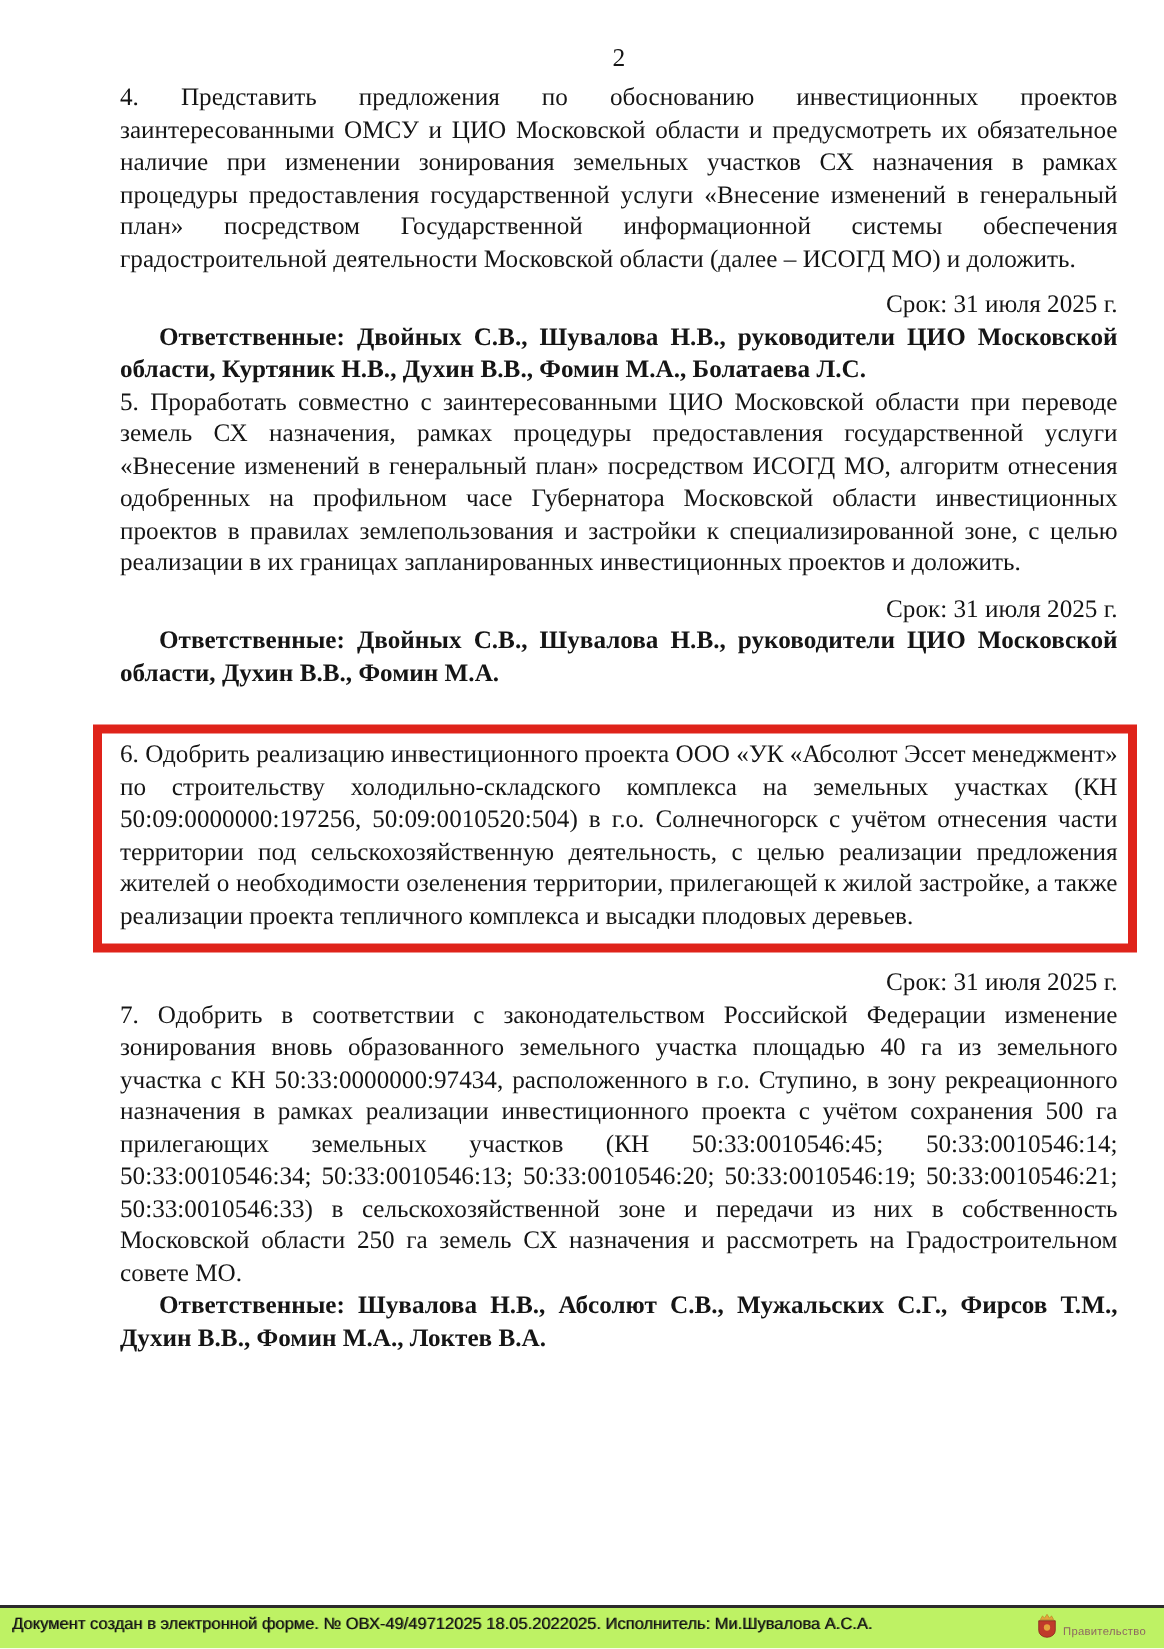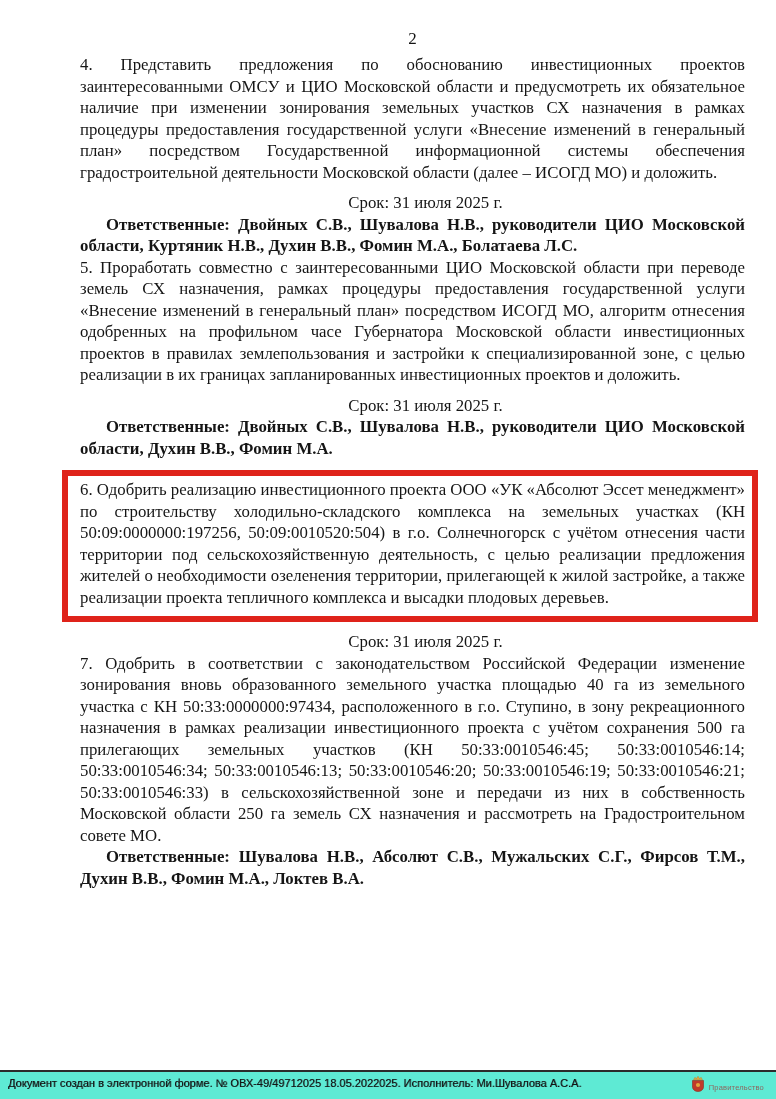--- a/index.html
+++ b/index.html
@@ -16,34 +16,34 @@
     padding: 28px 31px 0 80px;
   }
   .page-number {
     text-align: center;
     font-size: 17px;
     line-height: 21px;
     margin-bottom: 5px;
   }
   p { margin: 0; font-size: 16.8px; line-height: 21.5px; text-align: justify; }
   .item-body { }
-  .deadline   { margin-top: 9px; text-indent: 26px; text-align: center; }
+  .deadline   { margin-top: 9px; text-indent: 26px; text-align: right; }
   .responsible{ text-indent: 26px; font-weight: bold; }
   .highlight-box {
     border: 6px solid #df231a;
-    margin: 11px -13px 0 -18px;
+    margin: 24px -13px 0 -18px;
     padding: 3px 7px 8px 12px;
   }
   .highlight-box .item-body { margin-top: 0; }
   .page-footer {
     position: absolute;
     left: 0; right: 0; bottom: 0;
     height: 27px;
     border-top: 2px solid #2b2b2b;
-    background: #5eead4;
+    background: #bef264;
     font-family: "Liberation Sans", sans-serif;
   }
   .footer-note {
     position: absolute;
     left: 8px; top: 5px;
     font-size: 11px;
     color: #141414;
     white-space: nowrap;
     text-shadow: 0.7px 0 0 rgba(25,25,25,0.55);
   }

